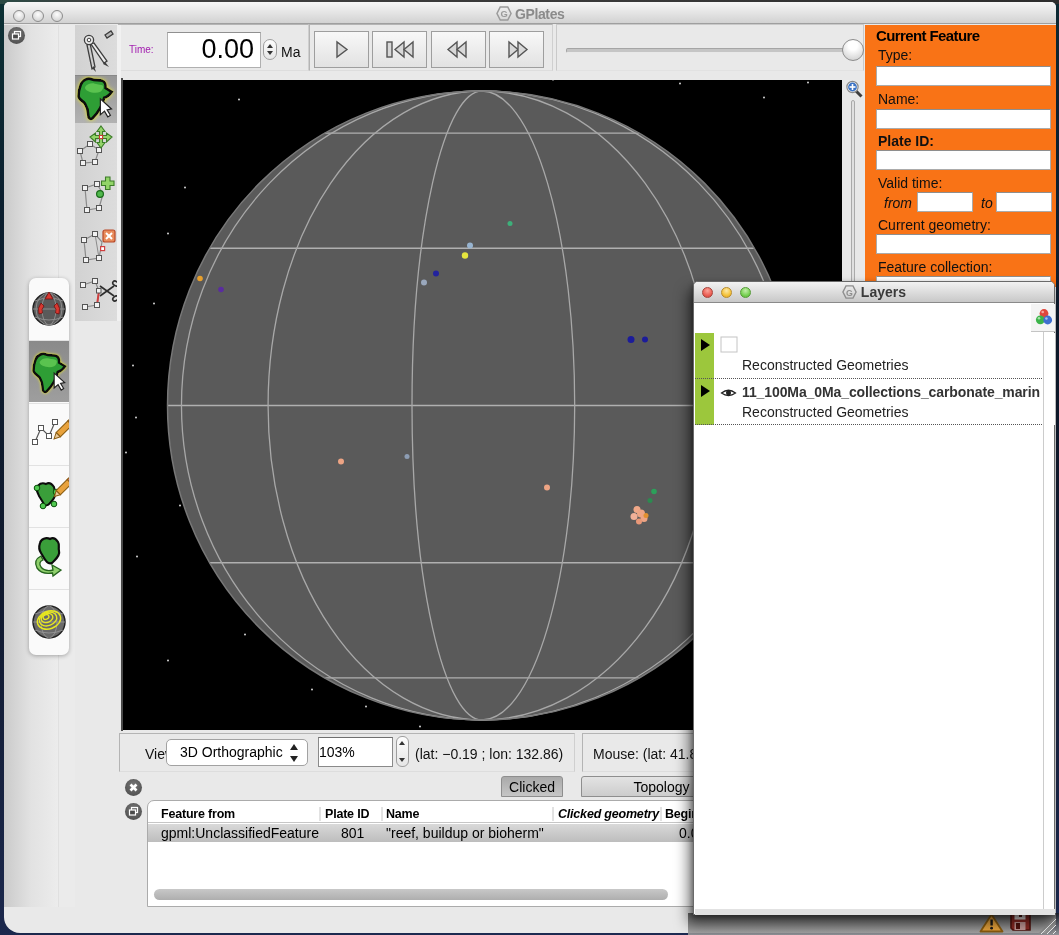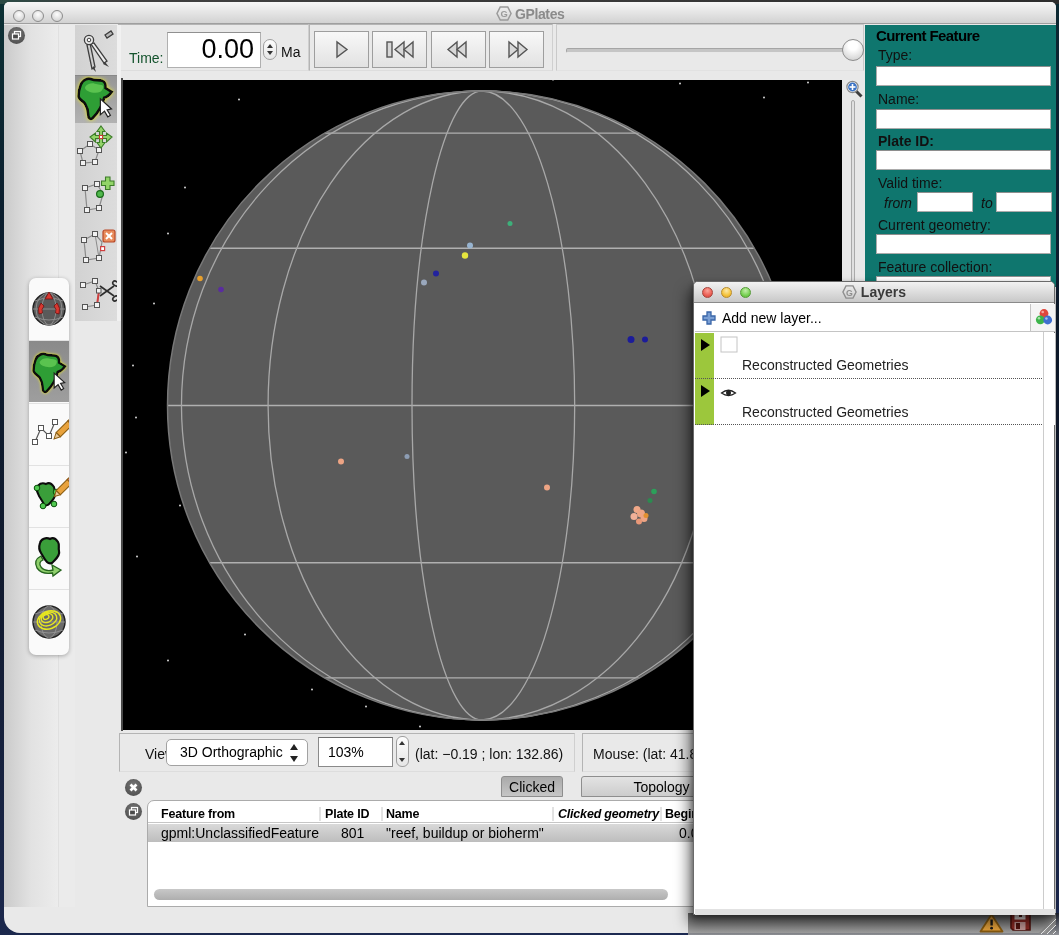--- a/index.html
+++ b/index.html
@@ -31,21 +31,21 @@
 #title { position:absolute; top:4px; left:0; width:100%; text-align:center;
   font-size:14px; font-weight:bold; letter-spacing:-0.4px; color:#8b8b8b; }
 
 .sunken { position:absolute; border:1px solid #b4b4b4; border-bottom-color:#dddddd; border-right-color:#cfcfcf; }
 #timebox  { left:114px; top:22px; width:191px; height:47px; }
 #btnbox   { left:305px; top:22px; width:244px; height:47px; }
 #sliderbox{ left:552px; top:22px; width:308px; height:47px; border-color:#c9c9c9; border-bottom-color:#e2e2e2;}
 .tbtn { position:absolute; top:29px; width:55px; height:37px;
   background:linear-gradient(#f8f8f8, #e2e2e2);
   border:1px solid #9e9e9e; }
-#timelabel { position:absolute; left:125px; top:48px; font-size:14px; color:#14532d; }
+#timelabel { position:absolute; left:125px; top:42px; font-size:10px; color:#a21caf; }
 #timeinput { position:absolute; left:163px; top:30px; width:94px; height:36px;
   background:#fff; border:1px solid #b0b0b0; border-top:1px solid #909090;
   font-size:27px; text-align:right; line-height:33px; padding-right:6px; color:#000; }
 #malabel { position:absolute; left:277px; top:42px; font-size:14px; color:#111; }
 .spinner { position:absolute; width:17px; height:26px; background:linear-gradient(#fdfdfd,#e6e6e6);
   border:1px solid #9e9e9e; border-radius:4px; }
 .spinner:before { content:""; position:absolute; left:50%; margin-left:-3.5px; top:4px; width:0;
   border-left:3.5px solid transparent; border-right:3.5px solid transparent; border-bottom:4.5px solid #333; }
 .spinner:after { content:""; position:absolute; left:50%; margin-left:-3.5px; bottom:4px; width:0;
   border-left:3.5px solid transparent; border-right:3.5px solid transparent; border-top:4.5px solid #333; }
@@ -73,36 +73,36 @@
   background:#fafafa; border-radius:7px; box-shadow:0 1px 4px rgba(0,0,0,0.3); }
 #palette2 .cell { position:absolute; left:0; width:40px; height:62px; border-top:1px solid #e2e2e2; }
 #palette2 .sel { background:linear-gradient(#8a8a8a,#9e9e9e); }
 
 #canvas { position:absolute; left:119px; top:77.5px; width:718.5px; height:650px; background:#000; }
 
 #zoomstrip { position:absolute; left:837.5px; top:77.5px; width:22px; height:650px; background:#e8e8e8; }
 #zoomgroove { position:absolute; left:847px; top:98px; width:4px; height:629px;
   background:#e0e0e0; border:1px solid #aaaaaa; border-radius:3px; }
 
-#rightpanel { position:absolute; left:861px; top:23px; width:192px; height:262px; background:#0f766e; }
+#rightpanel { position:absolute; left:861px; top:23px; width:192px; height:262px; background:#f97316; }
 #rightpanel h2 { font-size:15px; font-weight:bold; letter-spacing:-0.6px; color:#000; position:absolute; left:11px; top:2px; }
 #rightpanel .lbl { position:absolute; left:13px; font-size:14px; color:#111; }
 #rightpanel .fld { position:absolute; left:11px; width:175px; height:20px;
   background:#fff; border:1px solid #ababab; border-top-color:#8e8e8e; }
 .ital { font-style:italic; }
 
 #viewbar1 { left:115px; top:731px; width:456px; height:39px; }
 #viewbar2 { left:578px; top:731px; width:466px; height:39px; }
 .btext { position:absolute; font-size:14px; color:#111; }
 #combo { position:absolute; left:162px; top:737px; width:142px; height:27px;
   background:#fff; border:1px solid #a2a2a2; border-radius:5px; font-size:14px;
   line-height:25px; padding-left:13px; color:#000; }
 #pctinput { position:absolute; left:314px; top:735px; width:75px; height:30px;
   background:#fff; border:1px solid #8a8a8a; border-top-color:#6f6f6f; font-size:14px;
-  line-height:28px; padding-left:9px; color:#000; }
+  line-height:28px; color:#000; }
 
 .tab { position:absolute; top:774px; height:21px; font-size:14px; color:#000;
   border:1px solid #8e8e8e; text-align:center; border-radius:3px 3px 0 0; line-height:20px; }
 #tab1 { left:497px; width:62px; background:linear-gradient(#a9a9a9,#c6c6c6); }
 #tab2 { left:577px; width:132px; background:linear-gradient(#e3e3e3,#cccccc);padding-left:29px; }
 
 #tablewrap { position:absolute; left:143px; top:798px; width:904px; height:107px;
   background:#fff; border:1px solid #ababab; border-radius:7px 0 0 0; }
 #thead { position:absolute; left:0; top:4px; width:100%; height:18px; border-bottom:1px solid #c6c6c6; }
 #thead span { position:absolute; top:2px; font-size:12.5px; font-weight:bold; letter-spacing:-0.2px; color:#000; }
@@ -527,26 +527,20 @@
 <div id="layers">
   <div id="ltitle">
     <div class="ml" id="mlred"></div>
     <div class="ml" id="mlyellow"></div>
     <div class="ml" id="mlgreen"></div>
     <div class="txt"><svg width="15" height="14" viewBox="0 0 17 16" style="vertical-align:-2px">
           <polygon points="4.5,1 12.5,1 16,8 12.5,15 4.5,15 1,8" fill="none" stroke="#8e8e8e" stroke-width="1.6"></polygon>
           <text x="8.5" y="12" font-size="10" font-weight="bold" fill="#8e8e8e" text-anchor="middle">G</text>
         </svg> Layers</div>
   </div>
-  <div id="addlayer">
-    <svg width="14" height="14" style="position:absolute; left:7px; top:7px;">
-        <path d="M5 1 h4 v4 h4 v4 h-4 v4 h-4 v-4 h-4 v-4 h4 z" fill="#7a9fd4" stroke="#3a66a8" stroke-width="1.3"></path>
-      </svg>
-    <span style="position:absolute; left:27px; top:6px;">Add new layer...</span>
-  </div>
   <div id="rgbbtn"><svg width="24" height="26">
         <circle cx="13" cy="9.5" r="4.4" fill="#e0473c"></circle>
         <circle cx="9.3" cy="15.8" r="4.4" fill="#3cb44a"></circle>
         <circle cx="16.7" cy="16" r="4.4" fill="#3f6fd0"></circle>
         <circle cx="11.7" cy="8" r="1.3" fill="#f4a8a0"></circle>
         <circle cx="8" cy="14.2" r="1.3" fill="#a8e0a8"></circle>
         <circle cx="15.4" cy="14.5" r="1.3" fill="#a8c0ec"></circle>
       </svg></div>
 
   <div class="lrow" style="top:51px;">
@@ -558,18 +552,19 @@
     <div class="ltitle2" style="top:24px;">Reconstructed Geometries</div>
     <div class="dotsep"></div>
   </div>
   <div class="lrow" style="top:97px;">
     <div class="greenbar"></div>
     <div class="ltriangle"></div>
     <svg style="position:absolute; left:25px; top:6px;" width="17" height="15">
         <path d="M1.5 8 Q8.5 2.5 15.5 8 Q8.5 13 1.5 8 z" fill="#fff" stroke="#222" stroke-width="1.3"></path>
         <circle cx="8.5" cy="7.8" r="2.5" fill="#222"></circle>
       </svg>
+    <div class="ltitle1" style="letter-spacing:-0.1px;">11_100Ma_0Ma_collections_carbonate_marin</div>
     <div class="ltitle2" style="top:25px;">Reconstructed Geometries</div>
     <div class="dotsep"></div>
   </div>
   <div id="lscrollline"></div>
   <div id="lbottom"></div>
 </div>
 
 </body></html>

